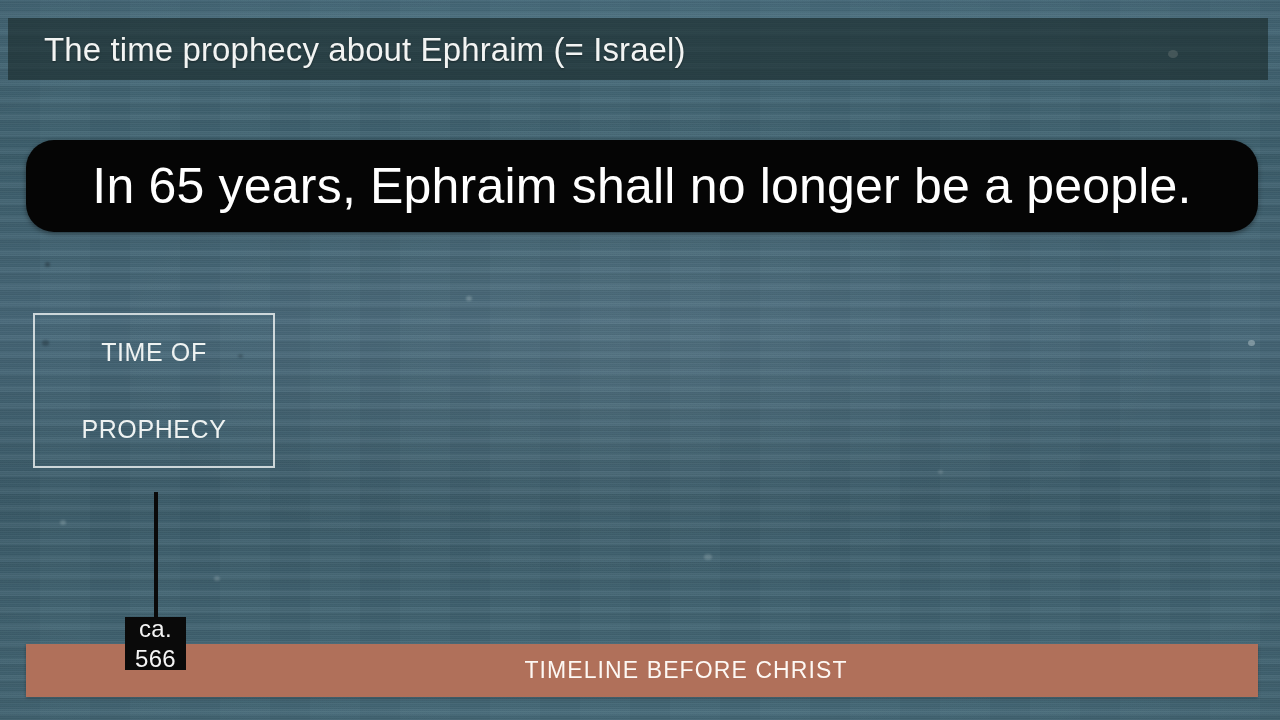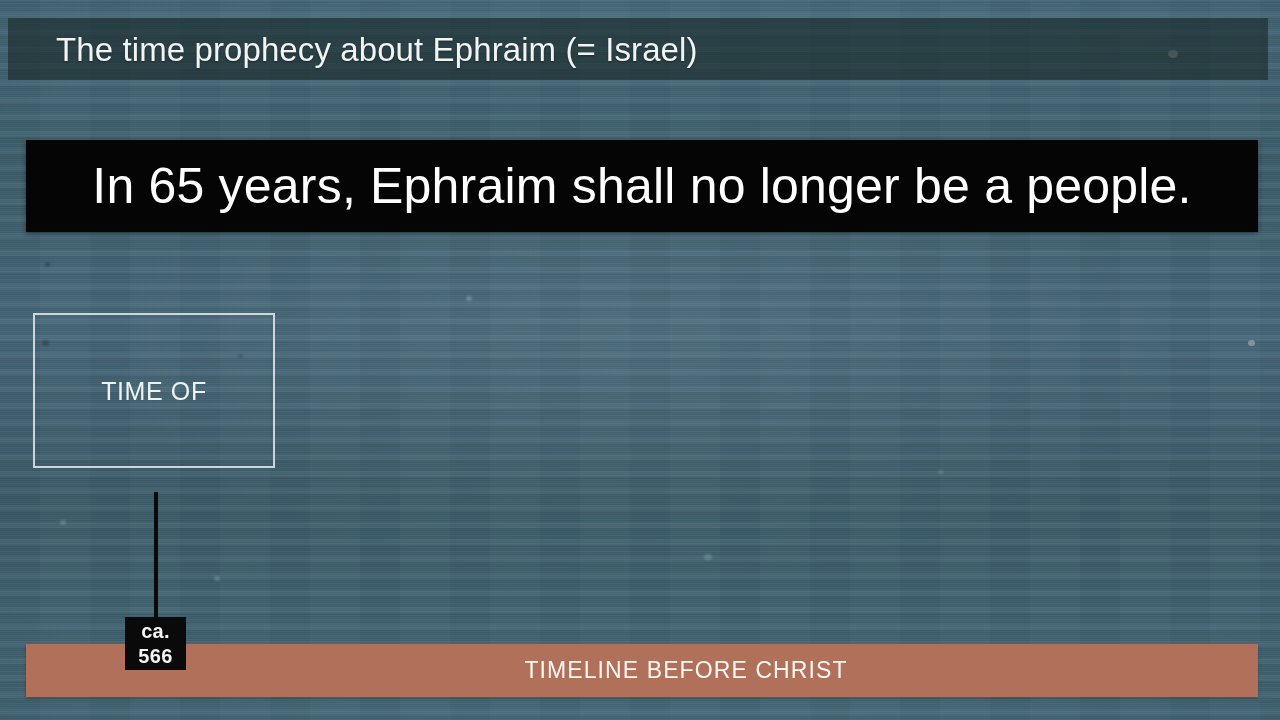--- a/index.html
+++ b/index.html
@@ -64,38 +64,39 @@
     background: rgba(24, 40, 40, 0.62);
     box-sizing: border-box;
     display: flex;
     align-items: center;
   }
   .title-text {
     color: #f2f4f3;
     font-size: 33px;
     line-height: 1;
     letter-spacing: 0.1px;
-    padding-left: 48px;
+    padding-left: 36px;
     font-weight: 400;
     white-space: nowrap;
     text-shadow: 0 1px 2px rgba(0,0,0,0.35);
   }
 
   
   .quote-banner {
     position: absolute;
     left: 26px;
     top: 140px;
     width: 1232px;
     height: 92px;
     background: #050505;
     display: flex;
     align-items: center;
     justify-content: center;
     box-shadow: 0 2px 5px rgba(0,0,0,0.4);
+    border-radius: 28px;
   }
   .quote-text {
     color: #ffffff;
     font-size: 50px;
     line-height: 1;
     font-weight: 400;
     white-space: nowrap;
     letter-spacing: 0.2px;
   }
 
@@ -165,24 +166,24 @@
     width: 61px;
     height: 53px;
     background: #0a0a0a;
     display: flex;
     flex-direction: column;
     align-items: center;
     justify-content: center;
   }
   .date-line {
     color: #f4f4f4;
-    font-size: 20px;
+    font-size: 24px;
     line-height: 1.22;
     letter-spacing: 0.3px;
-    font-weight: 700;
+    font-weight: 400;
   }
 </style>
 </head>
 <body>
 
 <div id="slide">
 
   <div class="tex-blob" style="left:1168px;top:50px;width:10px;height:8px;background:rgba(235,240,240,0.45);filter:blur(0.6px);"></div>
   <div class="tex-blob" style="left:1248px;top:340px;width:7px;height:6px;background:rgba(230,238,238,0.35);filter:blur(0.7px);"></div>
   <div class="tex-blob" style="left:466px;top:296px;width:6px;height:5px;background:rgba(225,235,235,0.25);filter:blur(0.8px);"></div>
@@ -199,20 +200,21 @@
   <div class="title-band">
     <div class="title-text">The time prophecy about Ephraim (= Israel)</div>
   </div>
 
   <div class="quote-banner">
     <div class="quote-text">In 65 years, Ephraim shall no longer be a people.</div>
   </div>
 
   <div class="prophecy-box">
     <div class="prophecy-line">TIME OF</div>
+    <div class="prophecy-line">PROPHECY</div>
   </div>
 
   <div class="connector"></div>
 
   <div class="timeline-bar">
     <div class="timeline-label">TIMELINE BEFORE CHRIST</div>
   </div>
 
   <div class="date-marker">
     <div class="date-line">ca.</div>

